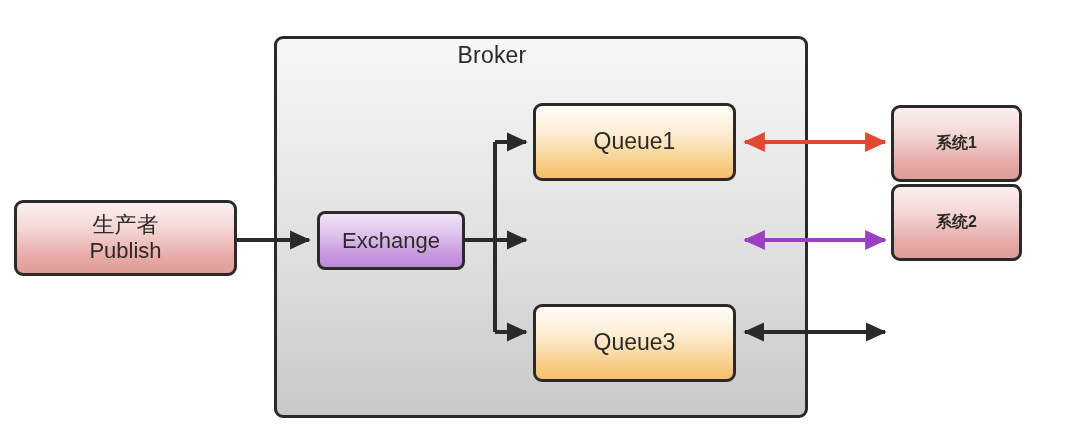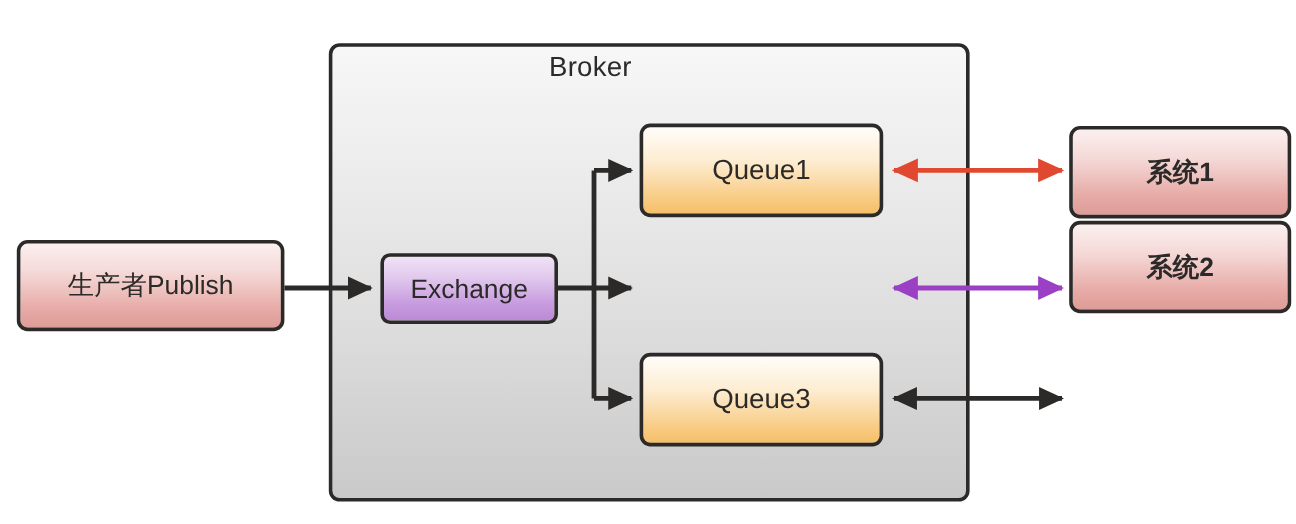--- a/index.html
+++ b/index.html
@@ -63,48 +63,48 @@
   }
   .node-purple {
     background: linear-gradient(to bottom, #f0e2f6 0%, #e2cbee 30%, #c79ade 75%, #bb8ad6 100%);
   }
 
   
   .producer {
     left: 14px; top: 200px;
     width: 223px; height: 76px;
     font-size: 22px;
-    flex-direction: row;
+    flex-direction: column;
   }
   .producer .line-cn { font-size: 22px; }
   .producer .line-en { font-size: 22px; text-align: center; }
 
   
   .exchange {
     left: 317px; top: 211px;
     width: 148px; height: 59px;
     font-size: 22px;
     border-radius: 8px;
   }
 
   
   .queue {
     left: 533px;
     width: 203px; height: 78px;
     font-size: 23px;
   }
   .queue-1 { top: 103px; }
   .queue-2 { top: 202px; }
-  .queue-3 { top: 294px; }
+  .queue-3 { top: 304px; }
 
   
   .system {
     left: 891px;
-    width: 185px; height: 77px;
-    font-size: 22px;
+    width: 131px; height: 77px;
+    font-size: 16px;
     font-weight: bold;
   }
   .system-1 { top: 105px; }
   .system-2 { top: 184px; }
   .system-3 { top: 292px; }
 
   
   #connectors {
     position: absolute;
     left: 0; top: 0;

